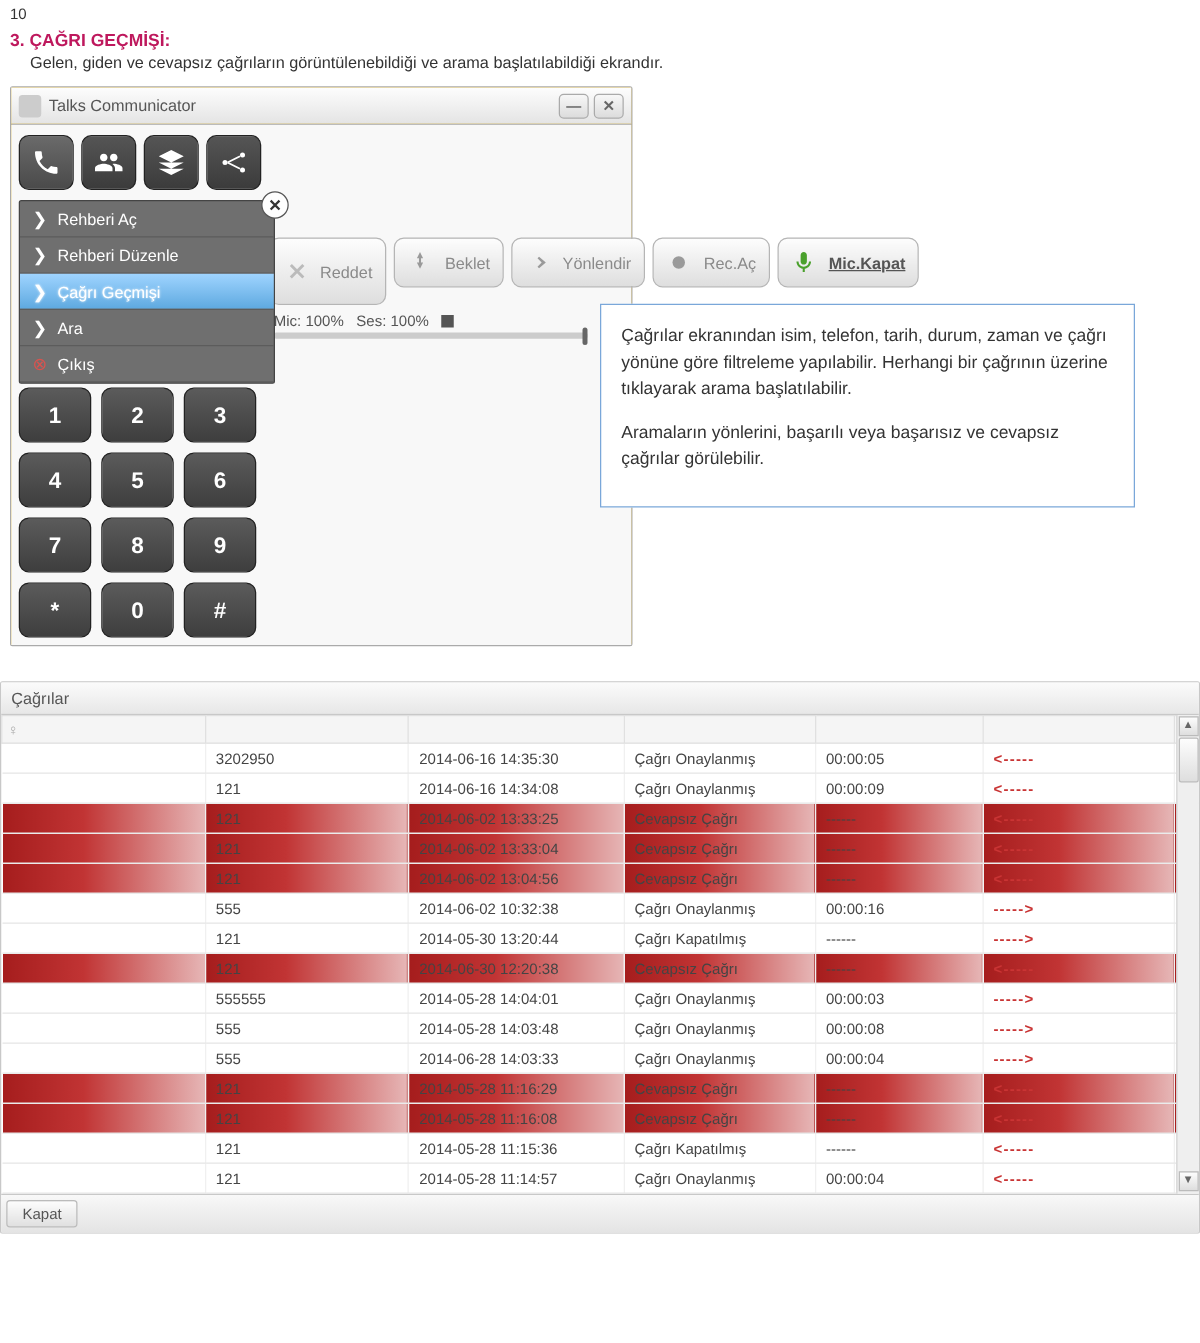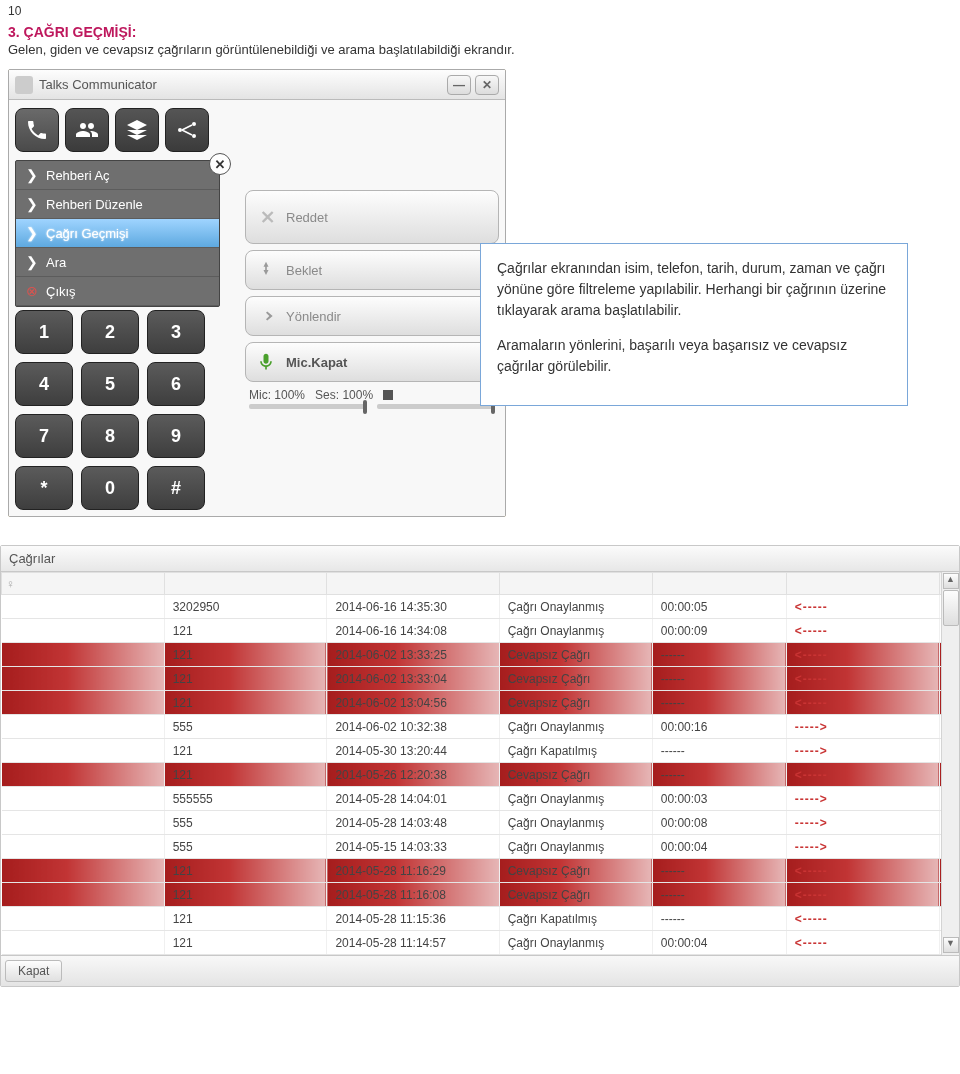--- a/index.html
+++ b/index.html
@@ -1,19 +1,19 @@
 <!DOCTYPE html>
 <html><head>
 <meta charset="utf-8">
 <style>
 * { box-sizing: border-box; margin: 0; padding: 0; }
 body { font-family: Arial, sans-serif; font-size: 12px; background: #fff; color: #333; width: 960px; }
 .page-num { font-size: 12px; padding: 4px 8px; }
 .section-title { color: #be185d; font-weight: bold; font-size: 14px; padding: 2px 8px; }
-.section-desc { font-size: 13px; padding: 0 8px 8px 8px; }
+.section-desc { font-size: 13px; padding: 0 8px 8px 24px; }
 
 .app-window { width: 498px; margin: 4px 0 0 8px; background: #eab308; border: 1px solid #aaa; border-radius: 2px; position: relative; display:inline-block; vertical-align:top; }
 .titlebar { background: linear-gradient(#fdfdfd,#e4e4e4); height: 30px; display:flex; align-items:center; padding: 0 6px; border-bottom:1px solid #bbb; }
 .titlebar .appicon { width:18px; height:18px; background:#ccc; border-radius:3px; margin-right:6px; }
 .titlebar .title { color:#555; font-size:13px; flex:1; }
 .winbtn { width:24px; height:20px; background:linear-gradient(#f7f7f7,#dcdcdc); border:1px solid #aaa; border-radius:4px; margin-left:4px; display:flex; align-items:center; justify-content:center; color:#666; font-weight:bold; font-size:12px;}
 .body-area { background:#f8f8f8; padding:6px; }
 
 .main-nav { display:flex; gap:6px; padding:2px 0 8px 0; }
 .nav-btn { width:44px; height:44px; background: linear-gradient(#555,#3b3b3b); border:1px solid #222; border-radius:8px; display:flex; align-items:center; justify-content:center; }
@@ -28,26 +28,26 @@
 .menu-popup .close-btn { position:absolute; right:-12px; top:-8px; width:22px; height:22px; background:#fefefe; border:1px solid #555; border-radius:50%; display:flex; align-items:center; justify-content:center; font-weight:bold; color:#333; font-size:13px;}
 .menu-item { display:flex; align-items:center; gap:8px; padding:6px 10px; color:#fff; font-size:13px; border-bottom:1px solid #5c5c5c; }
 .menu-item.selected { background: linear-gradient(#9fd4ff,#5ea9e0); color:#fff; text-shadow:0 0 2px #fff; }
 .menu-item .chev { color:#fff; font-size:14px; width:12px;}
 .menu-item.exit .chev { color:#d9534f; }
 
 .keypad-area { padding-top:150px; }
 .keypad { display:grid; grid-template-columns:repeat(3,58px); gap:8px; }
 .key { height:44px; background:linear-gradient(#5b5b5b,#3e3e3e); border:1px solid #222; border-radius:8px; color:#fff; font-size:18px; font-weight:bold; display:flex; align-items:center; justify-content:center;}
 
-.action-col { display:flex; flex-direction:column; gap:6px; padding-top:30px;justify-content:space-between;}
+.action-col { display:flex; flex-direction:row; gap:6px; padding-top:30px;justify-content:space-between;}
 .action-btn { height:40px; background:linear-gradient(#fdfdfd,#dedede); border:1px solid #b5b5b5; border-radius:8px; display:flex; align-items:center; padding:0 10px; gap:10px; color:#8a8a8a; font-size:13px;}
 .action-btn svg { width:20px; height:20px; fill:#9a9a9a;}
 .action-btn.first { height:54px;}
 .action-btn.mic svg { fill:#4aa02c;}
-.action-btn.mic { color:#555; font-weight:bold;}
+.action-btn.mic { color:#555; font-weight:bold;text-decoration:underline;}
 
 .status-row { display:flex; align-items:center; gap:10px; padding:6px 4px 2px 4px; color:#555; font-size:12px;}
 .slider-track { flex:1; height:5px; background:#ccc; border-radius:2px; display:flex; align-items:center;}
 .slider-thumb { display:inline-block; width:4px; height:14px; background:#666; border-radius:2px;}
 .slider-thumb.right { margin-left:auto;}
 
 .info-box { position:absolute; top:178px; left:480px; width:428px; border:1px solid #7aa7d9; padding:14px 16px; font-size:14px; line-height:1.5; background:#fff;}
 .info-box p { margin-bottom:14px;}
 
 .calls-panel { margin-top:28px; border:1px solid #c8c8c8; border-radius:2px; }
@@ -167,20 +167,26 @@
                   <path d="M12 2l3 6h-2v4h2l-3 6-3-6h2V8h-2z"></path>
                 </svg>
             <span>Beklet</span>
           </div>
           <div class="action-btn">
             <svg viewBox="0 0 24 24">
                   <path d="M4 12h12l-4-4 1.5-1.5L20 12l-6.5 5.5L12 16l4-4H4z"></path>
                 </svg>
             <span>Yönlendir</span>
           </div>
+          <div class="action-btn">
+            <svg viewBox="0 0 24 24">
+                  <circle cx="12" cy="12" r="6"></circle>
+                </svg>
+            <span>Rec.Aç</span>
+          </div>
           <div class="action-btn mic">
             <svg viewBox="0 0 24 24">
                   <path d="M12 14c1.7 0 3-1.3 3-3V5c0-1.7-1.3-3-3-3S9 3.3 9 5v6c0 1.7 1.3 3 3 3zm5-3c0 2.8-2.2 5-5 5s-5-2.2-5-5H5c0 3.5 2.6 6.4 6 6.9V21h2v-3.1c3.4-.5 6-3.4 6-6.9h-2z"></path>
                 </svg>
             <span>Mic.Kapat</span>
           </div>
         </div>
         <div class="status-row">
           <span>Mic: 100%</span>
           <span>Ses: 100%</span>
@@ -289,21 +295,21 @@
             <td>121</td>
             <td>2014-05-30 13:20:44</td>
             <td>Çağrı Kapatılmış</td>
             <td>------</td>
             <td><span class="dir">-----&gt;</span></td>
             <td></td>
           </tr>
           <tr class="missed">
             <td></td>
             <td>121</td>
-            <td>2014-05-26 12:20:38</td>
+            <td>2014-06-30 12:20:38</td>
             <td>Cevapsız Çağrı</td>
             <td>------</td>
             <td><span class="dir">&lt;-----</span></td>
             <td></td>
           </tr>
           <tr>
             <td></td>
             <td>555555</td>
             <td>2014-05-28 14:04:01</td>
             <td>Çağrı Onaylanmış</td>
@@ -316,21 +322,21 @@
             <td>555</td>
             <td>2014-05-28 14:03:48</td>
             <td>Çağrı Onaylanmış</td>
             <td>00:00:08</td>
             <td><span class="dir">-----&gt;</span></td>
             <td></td>
           </tr>
           <tr>
             <td></td>
             <td>555</td>
-            <td>2014-05-15 14:03:33</td>
+            <td>2014-06-28 14:03:33</td>
             <td>Çağrı Onaylanmış</td>
             <td>00:00:04</td>
             <td><span class="dir">-----&gt;</span></td>
             <td></td>
           </tr>
           <tr class="missed">
             <td></td>
             <td>121</td>
             <td>2014-05-28 11:16:29</td>
             <td>Cevapsız Çağrı</td>

